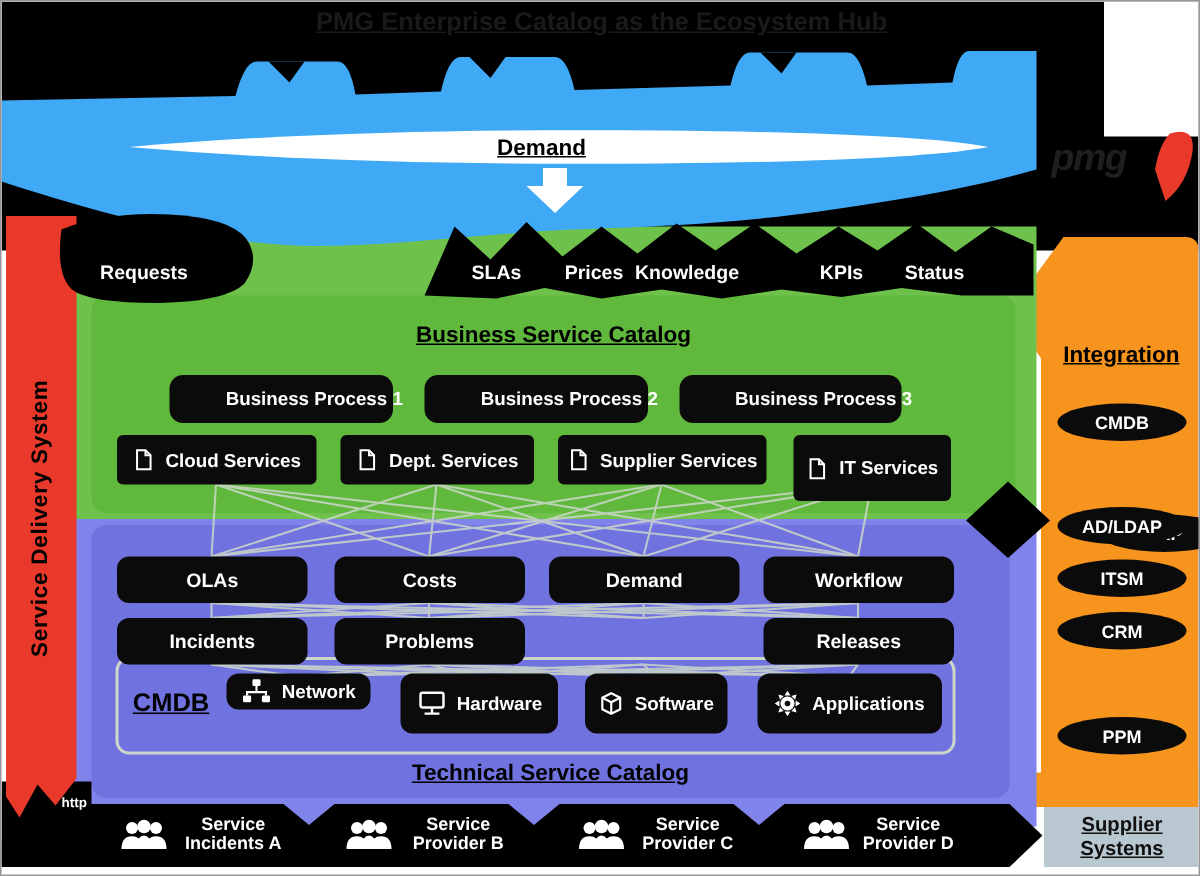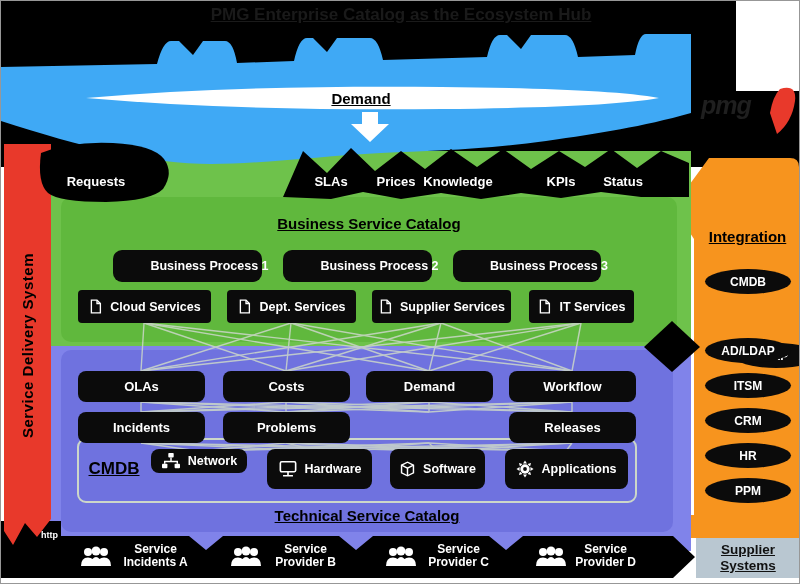--- a/index.html
+++ b/index.html
@@ -188,21 +188,21 @@
       </svg>
     <span>Dept. Services</span>
   </div>
   <div class="pill r3" style="left:371px;top:289px;width:139px;height:33px;font-size:12.5px;align-items:center;">
     <svg width="15" height="17" viewBox="0 0 20 20" fill="none" stroke="#fff" stroke-width="1.8">
         <path d="M4.5 1.5 H12 L16.5 6 V18.5 H4.5 Z"></path>
         <path d="M12 1.5 V6 H16.5"></path>
       </svg>
     <span>Supplier Services</span>
   </div>
-  <div class="pill r3" style="left:528px;top:289px;width:105px;height:33px;font-size:12.5px;">
+  <div class="pill r3" style="left:528px;top:289px;width:105px;height:44px;font-size:12.5px;">
     <svg width="15" height="17" viewBox="0 0 20 20" fill="none" stroke="#fff" stroke-width="1.8">
         <path d="M4.5 1.5 H12 L16.5 6 V18.5 H4.5 Z"></path>
         <path d="M12 1.5 V6 H16.5"></path>
       </svg>
     <span>IT Services</span>
   </div>
 
   <div class="pill r8" style="left:222px;top:370px;width:127px;height:31px;font-size:13px;">
       <span>Costs</span>
     </div>
@@ -276,23 +276,20 @@
     </div>
   <div class="ellipse" style="left:704px;top:337px;width:86px;height:25px;">
       <span>AD/LDAP</span>
     </div>
   <div class="ellipse" style="left:704px;top:372px;width:86px;height:25px;">
       <span>ITSM</span>
     </div>
   <div class="ellipse" style="left:704px;top:407px;width:86px;height:25px;">
       <span>CRM</span>
     </div>
-  <div class="ellipse" style="left:704px;top:442px;width:86px;height:25px;">
-      <span>HR</span>
-    </div>
   <div class="ellipse" style="left:704px;top:477px;width:86px;height:25px;">
       <span>PPM</span>
     </div>
 
   <svg class="ov" style="left:78px;top:545px;" width="34" height="22" viewBox="0 0 34 22" fill="#fff">
       <circle cx="9" cy="6" r="4"></circle>
       <circle cx="17" cy="5" r="4.5"></circle>
       <circle cx="25" cy="6" r="4"></circle>
       <path d="M2 20 Q2 11.5 9 11.5 Q12 11.5 13.5 13 Q15 11 17 11 Q19 11 20.5 13 Q22 11.5 25 11.5 Q32 11.5 32 20 Z"></path>
     </svg>

